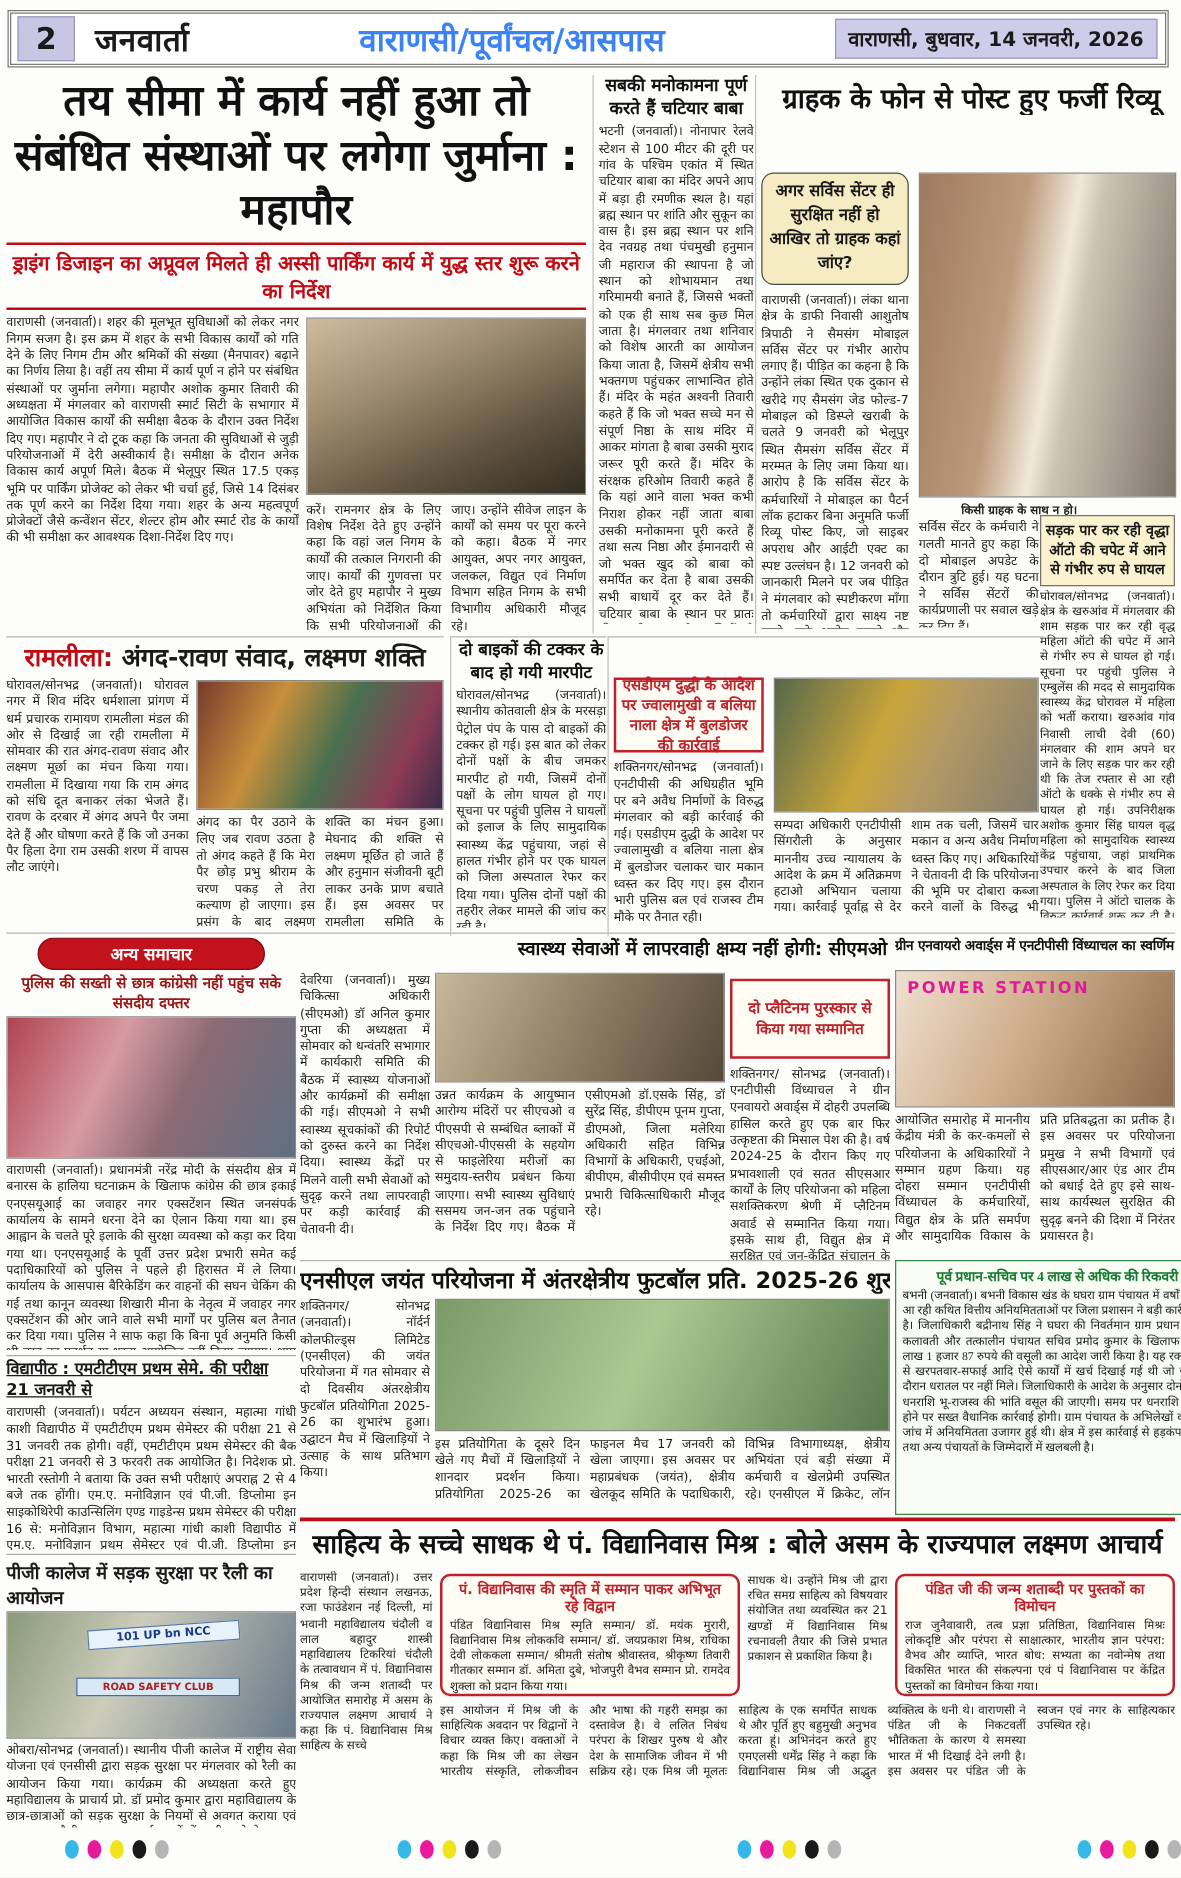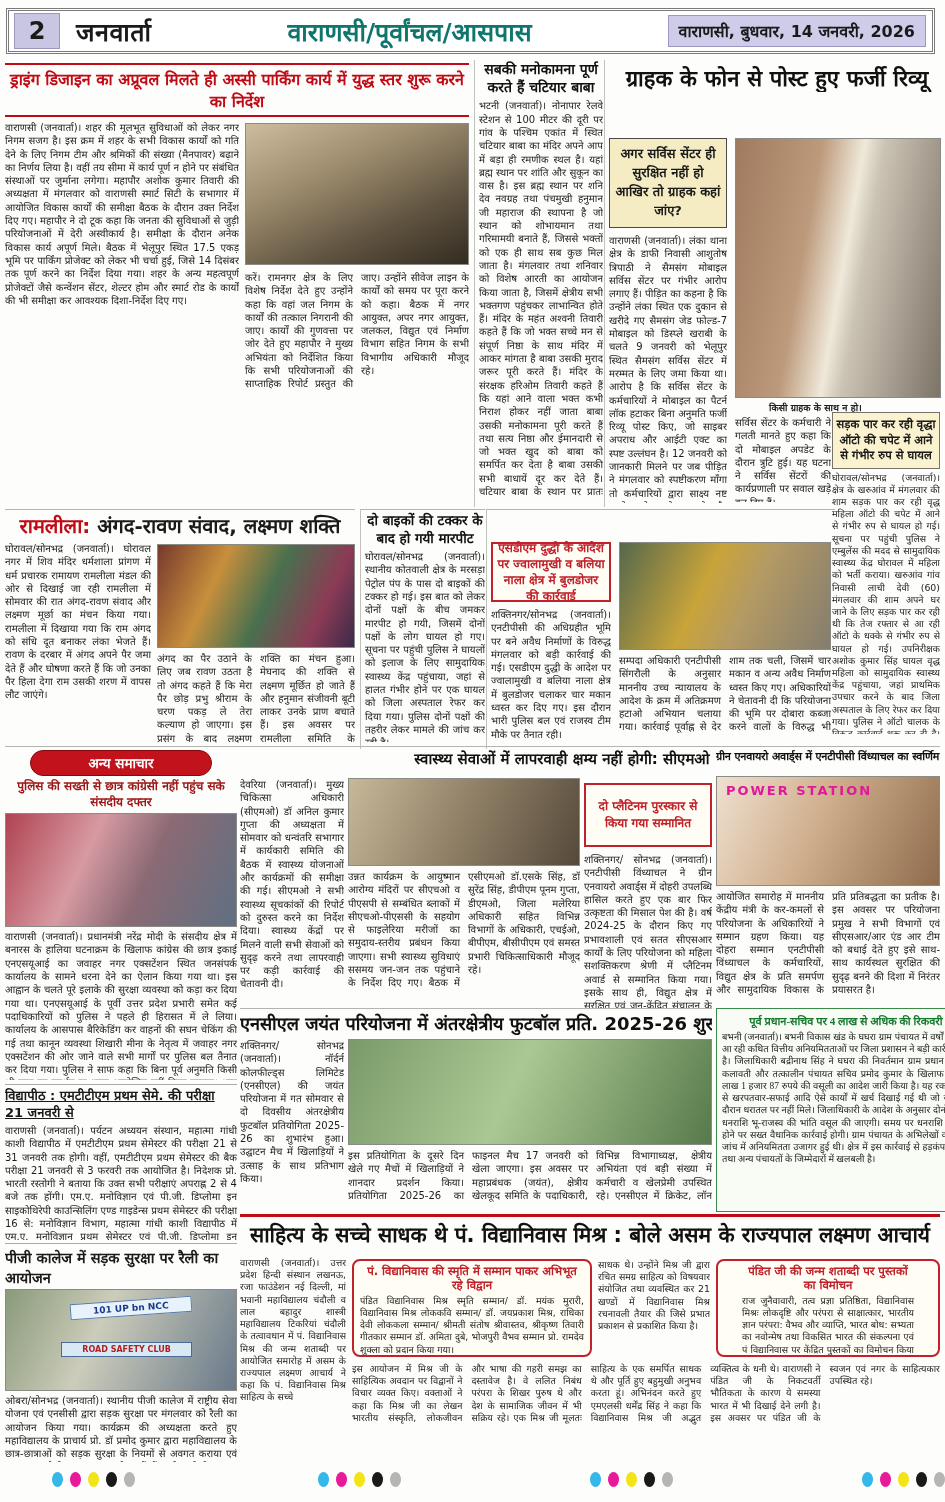--- a/index.html
+++ b/index.html
@@ -11,21 +11,21 @@
   .cols2{column-count:2;column-gap:8px;}
   .cols3{column-count:3;column-gap:8px;}
   .cols5{column-count:5;column-gap:9px;}
   .photo{position:relative;border:1px solid #8a8a86;box-sizing:border-box;}
   .rule-l{border-left:1px solid #c2c2bc;}
   .rule-t{border-top:1px solid #b5b5af;}
   
   #hdr{position:absolute;left:6px;top:8px;width:929px;height:46px;border:3px double #7a7a7a;background:#fff;display:flex;align-items:center;box-sizing:border-box;}
   #hdr .pg{background:#c9c6e4;border:1px solid #9a97c0;width:44px;height:34px;margin-left:5px;display:flex;align-items:center;justify-content:center;font-size:24px;font-weight:bold;}
   #hdr .mast{font-size:25px;font-weight:bold;margin-left:16px;letter-spacing:.5px;}
-  #hdr .sec{flex:1;text-align:center;font-size:25px;font-weight:bold;color:#0f766e;}
+  #hdr .sec{flex:1;text-align:center;font-size:25px;font-weight:bold;color:#3b82f6;}
   #hdr .date{background:#cfcce9;border:1px solid #9a97c0;font-size:16px;font-weight:bold;padding:4px 10px;margin-right:6px;white-space:nowrap;}
   
   .h-main{font-size:34px;line-height:1.28;font-weight:bold;text-align:center;color:#111;}
   .h-sub{border-top:2px solid #c00A14;border-bottom:2px solid #c00A14;color:#c00A14;font-weight:bold;font-size:16px;text-align:center;padding:3px 0;margin-top:3px;}
   .h-red{color:#c00A14;font-weight:bold;text-align:center;}
   .h-blk{color:#111;font-weight:bold;text-align:center;}
   .nw{white-space:nowrap;overflow:hidden;}
   .callout{background:#f5ecc4;border:1px solid #4a4a44;font-size:13px;font-weight:bold;text-align:center;line-height:1.45;padding:6px 4px;box-sizing:border-box;}
   .cream-box{background:#fbf3cf;border:1px solid #77736a;font-size:11.5px;font-weight:bold;text-align:center;line-height:1.35;padding:4px 2px;box-sizing:border-box;}
   .red-box{border:2px solid #c0212a;background:#fffdf4;color:#c0212a;font-weight:bold;text-align:center;box-sizing:border-box;display:flex;align-items:center;justify-content:center;padding:2px 4px;}
@@ -53,36 +53,37 @@
 <div id="page">
 
   <div id="hdr">
     <div class="pg">2</div>
     <div class="mast">जनवार्ता</div>
     <div class="sec">वाराणसी/पूर्वांचल/आसपास</div>
     <div class="date">वाराणसी, बुधवार, 14 जनवरी, 2026</div>
   </div>
 
   <div class="art" style="left:5px;top:60px;width:464px;height:447px;">
+    <div class="h-main">तय सीमा में कार्य नहीं हुआ तो संबंधित संस्थाओं पर लगेगा जुर्माना : महापौर</div>
     <div class="h-sub">ड्राइंग डिजाइन का अप्रूवल मिलते ही अस्सी पार्किंग कार्य में युद्ध स्तर शुरू करने का निर्देश</div>
     <div style="position:relative;height:312px;margin-top:4px;">
       <div class="body" style="position:absolute;left:0;top:0;width:234px;height:310px;overflow:hidden;">वाराणसी (जनवार्ता)। शहर की मूलभूत सुविधाओं को लेकर नगर निगम सजग है। इस क्रम में शहर के सभी विकास कार्यों को गति देने के लिए निगम टीम और श्रमिकों की संख्या (मैनपावर) बढ़ाने का निर्णय लिया है। वहीं तय सीमा में कार्य पूर्ण न होने पर संबंधित संस्थाओं पर जुर्माना लगेगा। महापौर अशोक कुमार तिवारी की अध्यक्षता में मंगलवार को वाराणसी स्मार्ट सिटी के सभागार में आयोजित विकास कार्यों की समीक्षा बैठक के दौरान उक्त निर्देश दिए गए। महापौर ने दो टूक कहा कि जनता की सुविधाओं से जुड़ी परियोजनाओं में देरी अस्वीकार्य है। समीक्षा के दौरान अनेक विकास कार्य अपूर्ण मिले। बैठक में भेलूपुर स्थित 17.5 एकड़ भूमि पर पार्किंग प्रोजेक्ट को लेकर भी चर्चा हुई, जिसे 14 दिसंबर तक पूर्ण करने का निर्देश दिया गया। शहर के अन्य महत्वपूर्ण प्रोजेक्टों जैसे कन्वेंशन सेंटर, शेल्टर होम और स्मार्ट रोड के कार्यों की भी समीक्षा कर आवश्यक दिशा-निर्देश दिए गए।</div>
       <div class="photo ph-meeting" style="position:absolute;left:240px;top:2px;width:224px;height:142px;"></div>
       <div class="body cols2" style="position:absolute;left:240px;top:150px;width:224px;height:160px;overflow:hidden;">करें। रामनगर क्षेत्र के लिए विशेष निर्देश देते हुए उन्होंने कहा कि वहां जल निगम के कार्यों की तत्काल निगरानी की जाए। कार्यों की गुणवत्ता पर जोर देते हुए महापौर ने मुख्य अभियंता को निर्देशित किया कि सभी परियोजनाओं की साप्ताहिक रिपोर्ट प्रस्तुत की जाए। उन्होंने सीवेज लाइन के कार्यों को समय पर पूरा करने को कहा। बैठक में नगर आयुक्त, अपर नगर आयुक्त, जलकल, विद्युत एवं निर्माण विभाग सहित निगम के सभी विभागीय अधिकारी मौजूद रहे।</div>
     </div>
   </div>
 
   <div class="art rule-l" style="left:474px;top:60px;width:124px;height:447px;padding-left:4px;">
     <div class="h-blk" style="font-size:14px;line-height:1.3;">सबकी मनोकामना पूर्ण करते हैं चटियार बाबा</div>
     <div class="body" style="margin-top:3px;height:400px;overflow:hidden;">भटनी (जनवार्ता)। नोनापार रेलवे स्टेशन से 100 मीटर की दूरी पर गांव के पश्चिम एकांत में स्थित चटियार बाबा का मंदिर अपने आप में बड़ा ही रमणीक स्थल है। यहां ब्रह्म स्थान पर शांति और सुकून का वास है। इस ब्रह्म स्थान पर शनि देव नवग्रह तथा पंचमुखी हनुमान जी महाराज की स्थापना है जो स्थान को शोभायमान तथा गरिमामयी बनाते हैं, जिससे भक्तों को एक ही साथ सब कुछ मिल जाता है। मंगलवार तथा शनिवार को विशेष आरती का आयोजन किया जाता है, जिसमें क्षेत्रीय सभी भक्तगण पहुंचकर लाभान्वित होते हैं। मंदिर के महंत अश्वनी तिवारी कहते हैं कि जो भक्त सच्चे मन से संपूर्ण निष्ठा के साथ मंदिर में आकर मांगता है बाबा उसकी मुराद जरूर पूरी करते हैं। मंदिर के संरक्षक हरिओम तिवारी कहते हैं कि यहां आने वाला भक्त कभी निराश होकर नहीं जाता बाबा उसकी मनोकामना पूरी करते हैं तथा सत्य निष्ठा और ईमानदारी से जो भक्त खुद को बाबा को समर्पित कर देता है बाबा उसकी सभी बाधायें दूर कर देते हैं। चटियार बाबा के स्थान पर प्रातः की आरती समस्त क्षेत्र वासियों को एक नई ऊर्जा देने का काम करती है, वही शाम की आरती में क्षेत्र के सभी बच्चे बूढ़े औरतें शामिल होकर लाभान्वित होते हैं। मंदिर पर समय-समय पर भंडारे का भी आयोजन किया जाता है तथा मंदिर के महंत अश्वनी तिवारी द्वारा किया गया दो घंटे का संत प्रवचन लोगों को सही दिशा, ऊर्जा, सकारात्मकता के साथ भक्ति भाव में सराबोर कर देता है।</div>
   </div>
 
   <div class="art rule-l" style="left:604px;top:60px;width:336px;height:447px;padding-left:4px;">
     <div class="h-blk nw" style="font-size:22px;margin-top:2px;">ग्राहक के फोन से पोस्ट हुए फर्जी रिव्यू</div>
-    <div class="callout" style="position:absolute;left:4px;top:78px;width:118px;height:90px;">अगर सर्विस सेंटर ही सुरक्षित नहीं हो आखिर तो ग्राहक कहां जांए?</div>
+    <div class="callout" style="position:absolute;left:4px;top:78px;width:118px;height:90px;border-radius:10px;">अगर सर्विस सेंटर ही सुरक्षित नहीं हो आखिर तो ग्राहक कहां जांए?</div>
     <div class="body" style="position:absolute;left:4px;top:174px;width:118px;height:269px;overflow:hidden;">वाराणसी (जनवार्ता)। लंका थाना क्षेत्र के डाफी निवासी आशुतोष त्रिपाठी ने सैमसंग मोबाइल सर्विस सेंटर पर गंभीर आरोप लगाए हैं। पीड़ित का कहना है कि उन्होंने लंका स्थित एक दुकान से खरीदे गए सैमसंग जेड फोल्ड-7 मोबाइल को डिस्प्ले खराबी के चलते 9 जनवरी को भेलूपुर स्थित सैमसंग सर्विस सेंटर में मरम्मत के लिए जमा किया था। आरोप है कि सर्विस सेंटर के कर्मचारियों ने मोबाइल का पैटर्न लॉक हटाकर बिना अनुमति फर्जी रिव्यू पोस्ट किए, जो साइबर अपराध और आईटी एक्ट का स्पष्ट उल्लंघन है। 12 जनवरी को जानकारी मिलने पर जब पीड़ित ने मंगलवार को स्पष्टीकरण माँगा तो कर्मचारियों द्वारा साक्ष्य नष्ट करने, झूठे आरोप लगाने और धमकी देने का आरोप भी लगाया गया। सूचना पर पुलिस पहुँचकर मामला शांत कराया। जिससे पीड़ित को कार्रवाई का भरोसा दिया गया।</div>
     <div class="photo ph-brick" style="position:absolute;left:130px;top:78px;width:206px;height:260px;"></div>
     <div class="caption" style="position:absolute;left:136px;top:341px;width:206px;margin-left:28px;">किसी ग्राहक के साथ न हो।</div>
     <div class="body" style="position:absolute;left:130px;top:356px;width:96px;height:86px;overflow:hidden;">सर्विस सेंटर के कर्मचारी ने गलती मानते हुए कहा कि दो मोबाइल अपडेट के दौरान त्रुटि हुई। यह घटना ने सर्विस सेंटरों की कार्यप्रणाली पर सवाल खड़े कर दिए हैं।</div>
   </div>
 
   <div class="art" style="left:832px;top:412px;width:108px;height:334px;">
     <div class="cream-box">सड़क पार कर रही वृद्धा ऑटो की चपेट में आने से गंभीर रुप से घायल</div>
     <div class="body-sm" style="margin-top:3px;height:262px;overflow:hidden;">घोरावल/सोनभद्र (जनवार्ता)। क्षेत्र के खरुआंव में मंगलवार की शाम सड़क पार कर रही वृद्ध महिला ऑटो की चपेट में आने से गंभीर रुप से घायल हो गई। सूचना पर पहुंची पुलिस ने एम्बुलेंस की मदद से सामुदायिक स्वास्थ्य केंद्र घोरावल में महिला को भर्ती कराया। खरुआंव गांव निवासी लाची देवी (60) मंगलवार की शाम अपने घर जाने के लिए सड़क पार कर रही थी कि तेज रफ्तार से आ रही ऑटो के धक्के से गंभीर रुप से घायल हो गई। उपनिरीक्षक अशोक कुमार सिंह घायल वृद्ध महिला को सामुदायिक स्वास्थ्य केंद्र पहुंचाया, जहां प्राथमिक उपचार करने के बाद जिला अस्पताल के लिए रेफर कर दिया गया। पुलिस ने ऑटो चालक के विरुद्ध कार्रवाई शुरू कर दी है। वृद्धा के परिजनों की तहरीर पर पुलिस ने ऑटो को कब्जे में लेकर है। भीड़ के कारण मौके पर लोगों ने ऑटो चालक पकड़ने का प्रयास किया किंतु वह फरार हो गया।</div>
   </div>
@@ -157,21 +158,21 @@
   </div>
 
   <div class="art" style="left:240px;top:1214px;width:700px;height:248px;border-top:3px solid #c00A14;">
     <div class="h-blk nw" style="font-size:21px;padding-top:3px;">साहित्य के सच्चे साधक थे पं. विद्यानिवास मिश्र : बोले असम के राज्यपाल लक्ष्मण आचार्य</div>
     <div class="body-sm" style="position:absolute;left:0;top:40px;width:106px;height:206px;overflow:hidden;">वाराणसी (जनवार्ता)। उत्तर प्रदेश हिन्दी संस्थान लखनऊ, रजा फाउंडेशन नई दिल्ली, मां भवानी महाविद्यालय चंदौली व लाल बहादुर शास्त्री महाविद्यालय टिकरियां चंदौली के तत्वावधान में पं. विद्यानिवास मिश्र की जन्म शताब्दी पर आयोजित समारोह में असम के राज्यपाल लक्ष्मण आचार्य ने कहा कि पं. विद्यानिवास मिश्र साहित्य के सच्चे</div>
     <div style="position:absolute;left:112px;top:42px;width:240px;height:98px;border:2px solid #c0212a;border-radius:8px;background:#fffdf4;box-sizing:border-box;padding:3px 6px;overflow:hidden;">
       <div style="font-size:11.5px;font-weight:bold;color:#c0212a;text-align:center;line-height:1.25;">पं. विद्यानिवास की स्मृति में सम्मान पाकर अभिभूत रहे विद्वान</div>
       <div class="body-sm" style="margin-top:2px;">पंडित विद्यानिवास मिश्र स्मृति सम्मान/ डॉ. मयंक मुरारी, विद्यानिवास मिश्र लोककवि सम्मान/ डॉ. जयप्रकाश मिश्र, राधिका देवी लोककला सम्मान/ श्रीमती संतोष श्रीवास्तव, श्रीकृष्ण तिवारी गीतकार सम्मान डॉ. अमिता दुबे, भोजपुरी वैभव सम्मान प्रो. रामदेव शुक्ला को प्रदान किया गया।</div>
     </div>
     <div class="body-sm" style="position:absolute;left:358px;top:42px;width:112px;height:98px;overflow:hidden;">साधक थे। उन्होंने मिश्र जी द्वारा रचित समग्र साहित्य को विषयवार संयोजित तथा व्यवस्थित कर 21 खण्डों में विद्यानिवास मिश्र रचनावली तैयार की जिसे प्रभात प्रकाशन से प्रकाशित किया है।</div>
-    <div style="position:absolute;left:476px;top:42px;width:224px;height:98px;border:2px solid #c0212a;border-radius:8px;background:#fffdf4;box-sizing:border-box;padding:3px 24px;overflow:hidden;">
+    <div style="position:absolute;left:476px;top:42px;width:224px;height:98px;border:2px solid #c0212a;border-radius:8px;background:#fffdf4;box-sizing:border-box;padding:3px 6px;overflow:hidden;">
       <div style="font-size:11.5px;font-weight:bold;color:#c0212a;text-align:center;line-height:1.25;">पंडित जी की जन्म शताब्दी पर पुस्तकों का विमोचन</div>
       <div class="body-sm" style="margin-top:2px;">राज जुनैवावारी, तत्व प्रज्ञा प्रतिष्ठिता, विद्यानिवास मिश्रः लोकदृष्टि और परंपरा से साक्षात्कार, भारतीय ज्ञान परंपरा: वैभव और व्याप्ति, भारत बोध: सभ्यता का नवोन्मेष तथा विकसित भारत की संकल्पना एवं पं विद्यानिवास पर केंद्रित पुस्तकों का विमोचन किया गया।</div>
     </div>
     <div class="body-sm cols5" style="position:absolute;left:112px;top:146px;width:588px;height:100px;overflow:hidden;">इस आयोजन में मिश्र जी के साहित्यिक अवदान पर विद्वानों ने विचार व्यक्त किए। वक्ताओं ने कहा कि मिश्र जी का लेखन भारतीय संस्कृति, लोकजीवन और भाषा की गहरी समझ का दस्तावेज है। वे ललित निबंध परंपरा के शिखर पुरुष थे और देश के सामाजिक जीवन में भी सक्रिय रहे। एक मिश्र जी मूलतः साहित्य के एक समर्पित साधक थे और पूर्ति हुए बहुमुखी अनुभव करता हूं। अभिनंदन करते हुए एमएलसी धर्मेंद्र सिंह ने कहा कि विद्यानिवास मिश्र जी अद्भुत व्यक्तित्व के धनी थे। वाराणसी ने पंडित जी के निकटवर्ती भौतिकता के कारण ये समस्या भारत में भी दिखाई देने लगी है। इस अवसर पर पंडित जी के स्वजन एवं नगर के साहित्यकार उपस्थित रहे।</div>
   </div>
 
   <div class="dots" style="left:52px;">
     <span class="dot d-c"></span>
       <span class="dot d-m"></span>
       <span class="dot d-y"></span>

